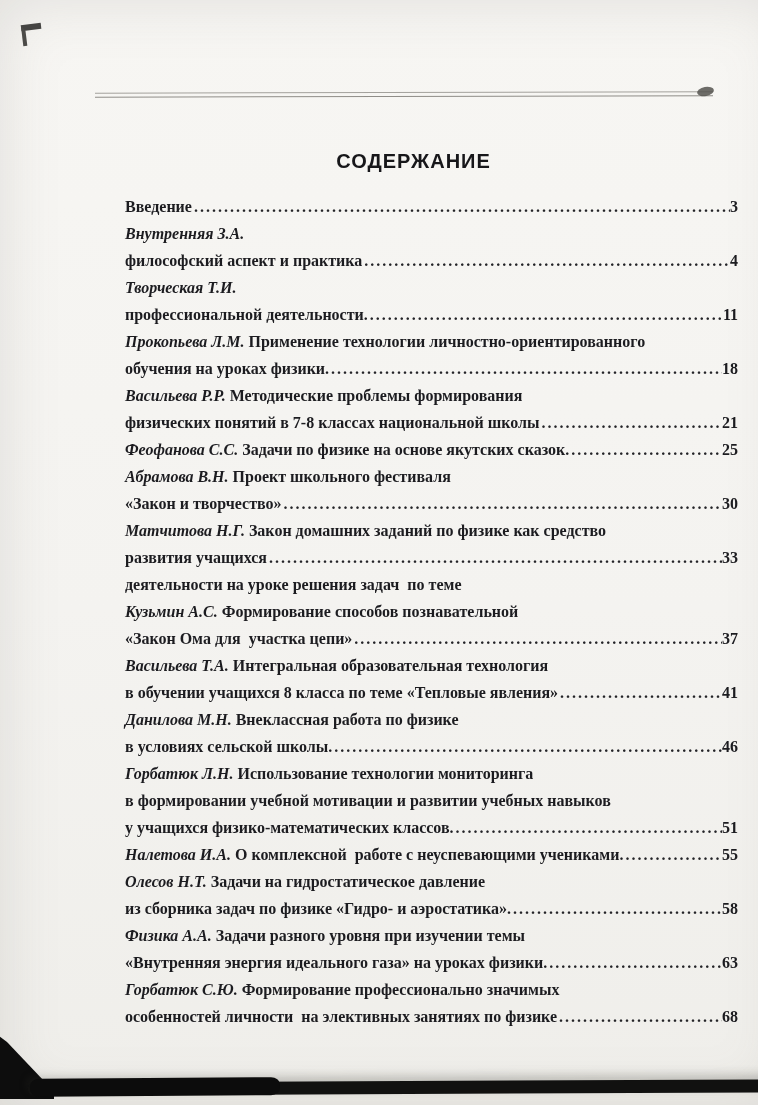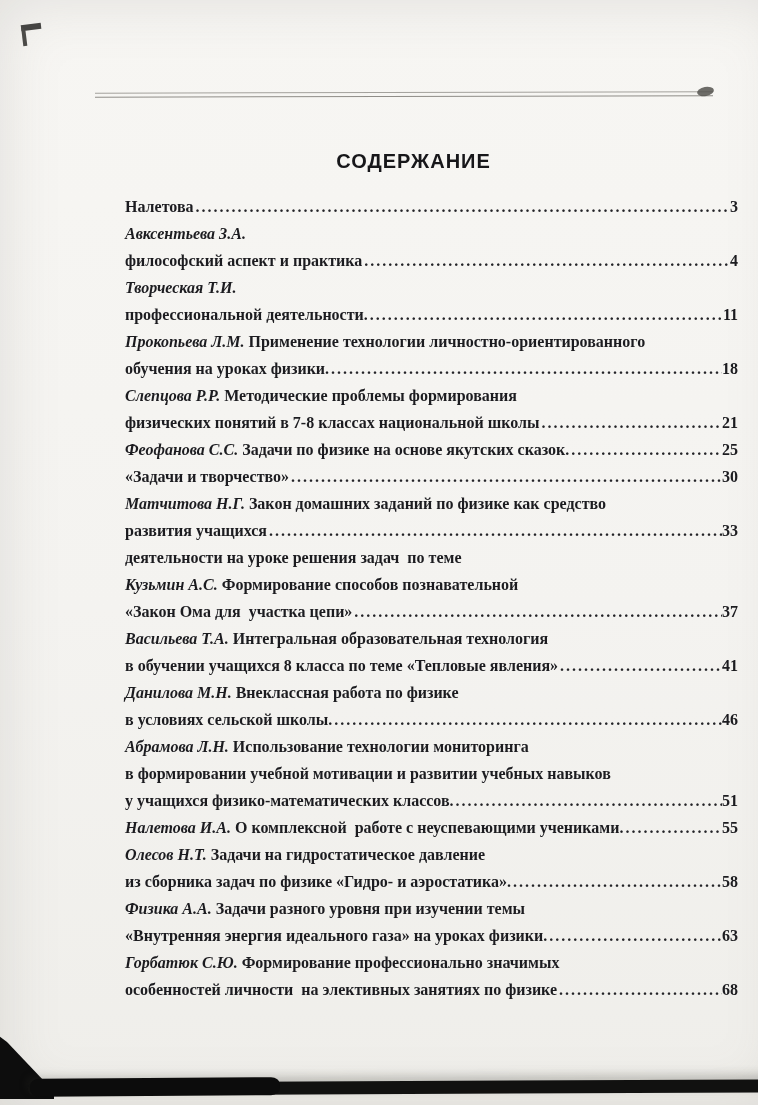--- a/index.html
+++ b/index.html
@@ -104,63 +104,64 @@
 
 <div class="page">
   <div class="artifact mark-top-left"></div>
   <div class="header-rule"></div>
   <div class="artifact rule-blot"></div>
 
   <div class="content">
     <h1 class="title">СОДЕРЖАНИЕ</h1>
     <div class="toc" id="toc">
         <div class="entry">
-          <div class="line"><span class="text">Налетова</span><span class="dots">....................................................................................................................................................................................................................................................................</span><span class="pagenum">3</span></div>
+          <div class="line"><span class="text">Введение</span><span class="dots">....................................................................................................................................................................................................................................................................</span><span class="pagenum">3</span></div>
         </div>
         <div class="entry">
-          <div class="line"><span class="author">Авксентьева З.А. </span></div>
+          <div class="line"><span class="author">Внутренняя З.А. </span></div>
           <div class="line"><span class="text">философский аспект и практика</span><span class="dots">....................................................................................................................................................................................................................................................................</span><span class="pagenum">4</span></div>
         </div>
         <div class="entry">
           <div class="line"><span class="author">Творческая Т.И. </span></div>
           <div class="line"><span class="text">профессиональной деятельности.</span><span class="dots">....................................................................................................................................................................................................................................................................</span><span class="pagenum">11</span></div>
         </div>
         <div class="entry">
           <div class="line"><span class="author">Прокопьева Л.М. </span><span class="text">Применение технологии личностно-ориентированного</span></div>
           <div class="line"><span class="text">обучения на уроках физики.</span><span class="dots">....................................................................................................................................................................................................................................................................</span><span class="pagenum">18</span></div>
         </div>
         <div class="entry">
-          <div class="line"><span class="author">Слепцова Р.Р. </span><span class="text">Методические проблемы формирования</span></div>
+          <div class="line"><span class="author">Васильева Р.Р. </span><span class="text">Методические проблемы формирования</span></div>
           <div class="line"><span class="text">физических понятий в 7-8 классах национальной школы</span><span class="dots">....................................................................................................................................................................................................................................................................</span><span class="pagenum">21</span></div>
         </div>
         <div class="entry">
           <div class="line"><span class="author">Феофанова С.С. </span><span class="text">Задачи по физике на основе якутских сказок.</span><span class="dots">....................................................................................................................................................................................................................................................................</span><span class="pagenum">25</span></div>
         </div>
         <div class="entry">
-          <div class="line"><span class="text">«Задачи и творчество»</span><span class="dots">....................................................................................................................................................................................................................................................................</span><span class="pagenum">30</span></div>
+          <div class="line"><span class="author">Абрамова В.Н. </span><span class="text">Проект школьного фестиваля</span></div>
+          <div class="line"><span class="text">«Закон и творчество»</span><span class="dots">....................................................................................................................................................................................................................................................................</span><span class="pagenum">30</span></div>
         </div>
         <div class="entry">
           <div class="line"><span class="author">Матчитова Н.Г. </span><span class="text">Закон домашних заданий по физике как средство</span></div>
           <div class="line"><span class="text">развития учащихся</span><span class="dots">....................................................................................................................................................................................................................................................................</span><span class="pagenum">33</span></div>
         </div>
         <div class="entry">
           <div class="line"><span class="text">деятельности на уроке решения задач  по теме</span></div>
           <div class="line"><span class="author">Кузьмин А.С. </span><span class="text">Формирование способов познавательной</span></div>
           <div class="line"><span class="text">«Закон Ома для  участка цепи»</span><span class="dots">....................................................................................................................................................................................................................................................................</span><span class="pagenum">37</span></div>
         </div>
         <div class="entry">
           <div class="line"><span class="author">Васильева Т.А. </span><span class="text">Интегральная образовательная технология</span></div>
           <div class="line"><span class="text">в обучении учащихся 8 класса по теме «Тепловые явления»</span><span class="dots">....................................................................................................................................................................................................................................................................</span><span class="pagenum">41</span></div>
         </div>
         <div class="entry">
           <div class="line"><span class="author">Данилова М.Н. </span><span class="text">Внеклассная работа по физике</span></div>
           <div class="line"><span class="text">в условиях сельской школы.</span><span class="dots">....................................................................................................................................................................................................................................................................</span><span class="pagenum">46</span></div>
         </div>
         <div class="entry">
-          <div class="line"><span class="author">Абрамова Л.Н. </span><span class="text">Использование технологии мониторинга</span></div>
+          <div class="line"><span class="author">Горбатюк Л.Н. </span><span class="text">Использование технологии мониторинга</span></div>
           <div class="line"><span class="text">в формировании учебной мотивации и развитии учебных навыков</span></div>
           <div class="line"><span class="text">у учащихся физико-математических классов.</span><span class="dots">....................................................................................................................................................................................................................................................................</span><span class="pagenum">51</span></div>
         </div>
         <div class="entry">
           <div class="line"><span class="author">Налетова И.А. </span><span class="text">О комплексной  работе с неуспевающими учениками.</span><span class="dots">....................................................................................................................................................................................................................................................................</span><span class="pagenum">55</span></div>
         </div>
         <div class="entry">
           <div class="line"><span class="author">Олесов Н.Т. </span><span class="text">Задачи на гидростатическое давление</span></div>
           <div class="line"><span class="text">из сборника задач по физике «Гидро- и аэростатика».</span><span class="dots">....................................................................................................................................................................................................................................................................</span><span class="pagenum">58</span></div>
         </div>

